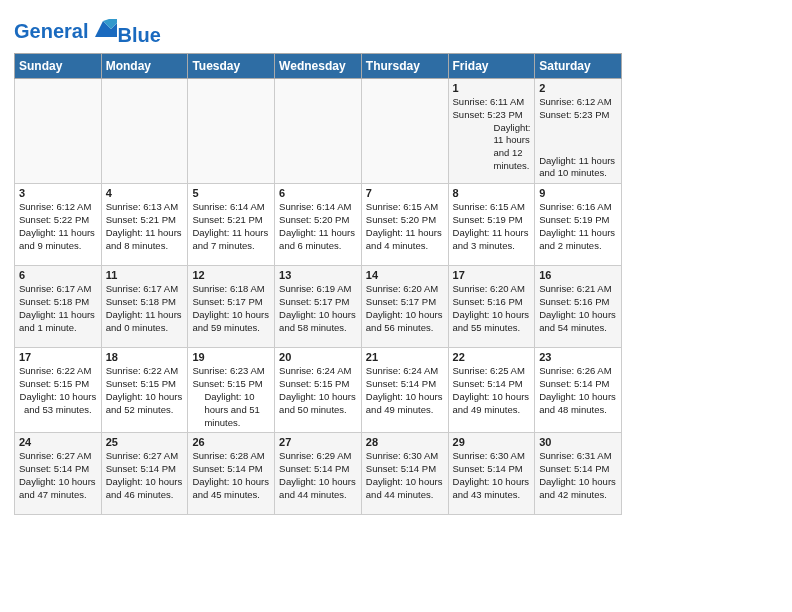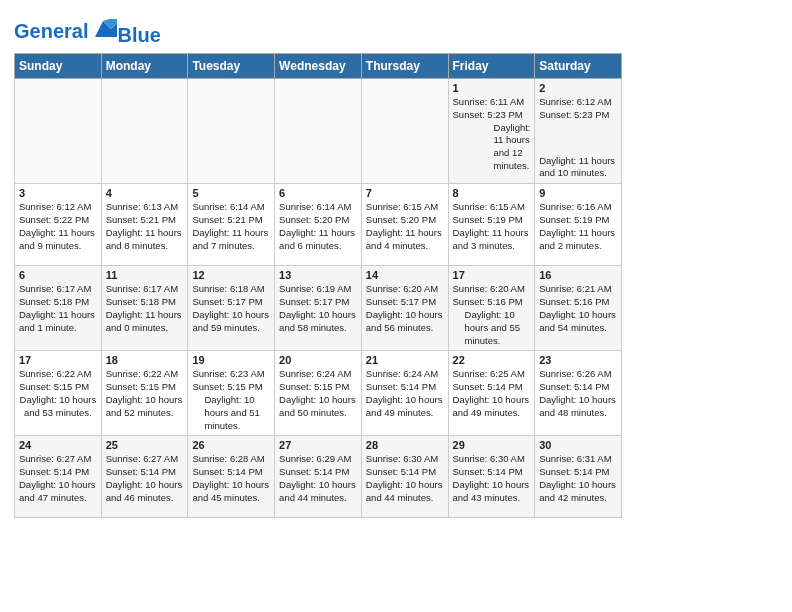--- a/index.html
+++ b/index.html
@@ -202,21 +202,21 @@
           <td>
             <span class="day-num">14</span>
             <div style="line-height: 1.35;">Sunrise: 6:20 AM</div>
             <div style="line-height: 1.35;">Sunset: 5:17 PM</div>
             <div style="line-height: 1.35;">Daylight: 10 hours and 56 minutes.</div>
           </td>
           <td>
             <span class="day-num">17</span>
             <div style="line-height: 1.35;">Sunrise: 6:20 AM</div>
             <div style="line-height: 1.35;">Sunset: 5:16 PM</div>
-            <div style="line-height: 1.35; margin-left: 12px;">Daylight: 10 hours and 55 minutes.</div>
+            <div style="line-height: 1.35;">Daylight: 10 hours and 55 minutes.</div>
           </td>
           <td>
             <span class="day-num">16</span>
             <div style="line-height: 1.35;">Sunrise: 6:21 AM</div>
             <div style="line-height: 1.35;">Sunset: 5:16 PM</div>
             <div style="line-height: 1.35;">Daylight: 10 hours and 54 minutes.</div>
           </td>
         </tr>
         <tr>
           <td>

